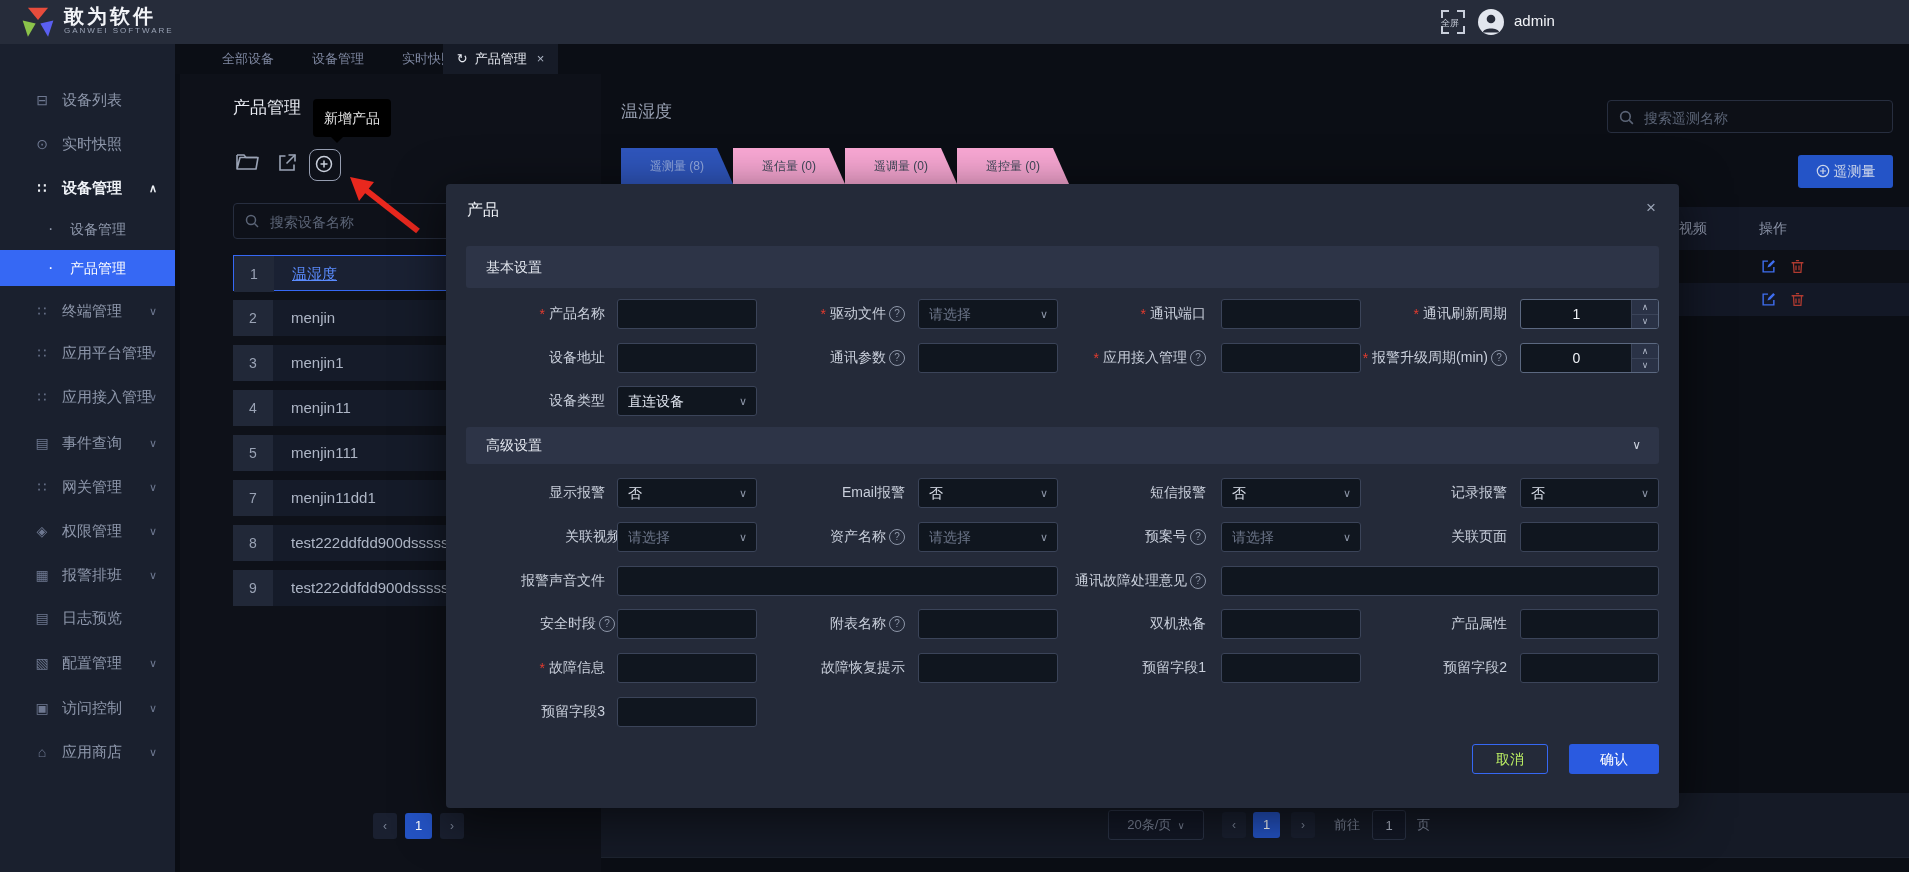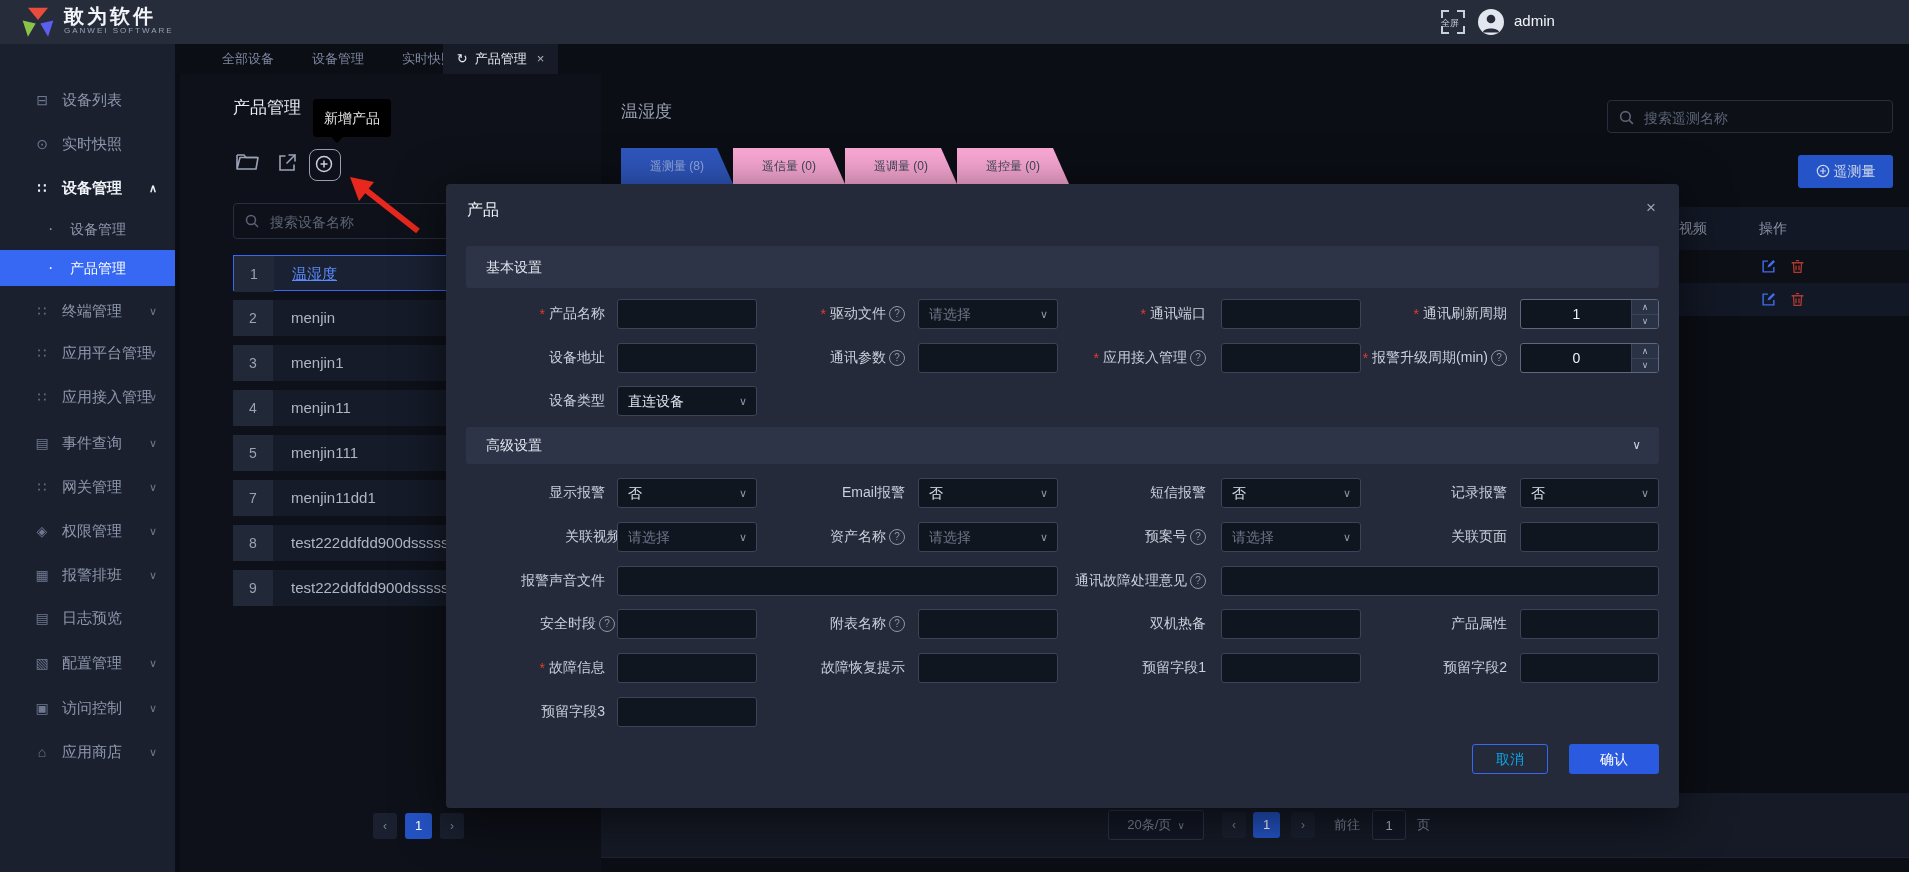--- a/index.html
+++ b/index.html
@@ -96,21 +96,21 @@
   .selbox .val{position:absolute;left:10px;top:0;line-height:28px;font-size:14px;color:#dfe4ee;}
   .selbox .val.muted{color:#6b7488;}
   .selbox .car{position:absolute;right:9px;top:0;line-height:28px;font-size:11px;color:#8d96a8;}
   .numbox{position:absolute;height:30px;background:#10161f;border:1px solid #5b6880;border-radius:3px;box-sizing:border-box;}
   .numbox .nval{position:absolute;left:0;top:0;width:calc(100% - 26px);height:28px;line-height:28px;text-align:center;color:#eef1f6;font-size:14px;}
   .numbox .spin{position:absolute;right:0;top:0;width:26px;height:28px;background:#2a3246;border-left:1px solid #3b4459;border-radius:0 2px 2px 0;}
   .numbox .spin .up,.numbox .spin .dn{position:absolute;left:0;width:26px;height:14px;line-height:14px;text-align:center;font-size:9px;color:#aeb6c6;}
   .numbox .spin .up{top:0;border-bottom:1px solid #3b4459;}
   .numbox .spin .dn{bottom:0;}
   #btn-cancel{position:absolute;left:1026px;top:560px;width:76px;height:30px;line-height:28px;text-align:center;
-              border:1px solid #3668f4;border-radius:3px;color:#0ea5e9;font-size:14px;box-sizing:border-box;}
+              border:1px solid #3668f4;border-radius:3px;color:#bef264;font-size:14px;box-sizing:border-box;}
   #btn-confirm{position:absolute;left:1123px;top:560px;width:90px;height:30px;line-height:30px;text-align:center;
                background:#2a5ae0;border-radius:3px;color:#ffffff;font-size:14px;}
 </style>
 </head>
 <body>
 
 <div id="app">
 
   <div id="top">
     <svg class="abs" style="left:20px;top:6px" width="36" height="32" viewBox="0 0 34 30">

